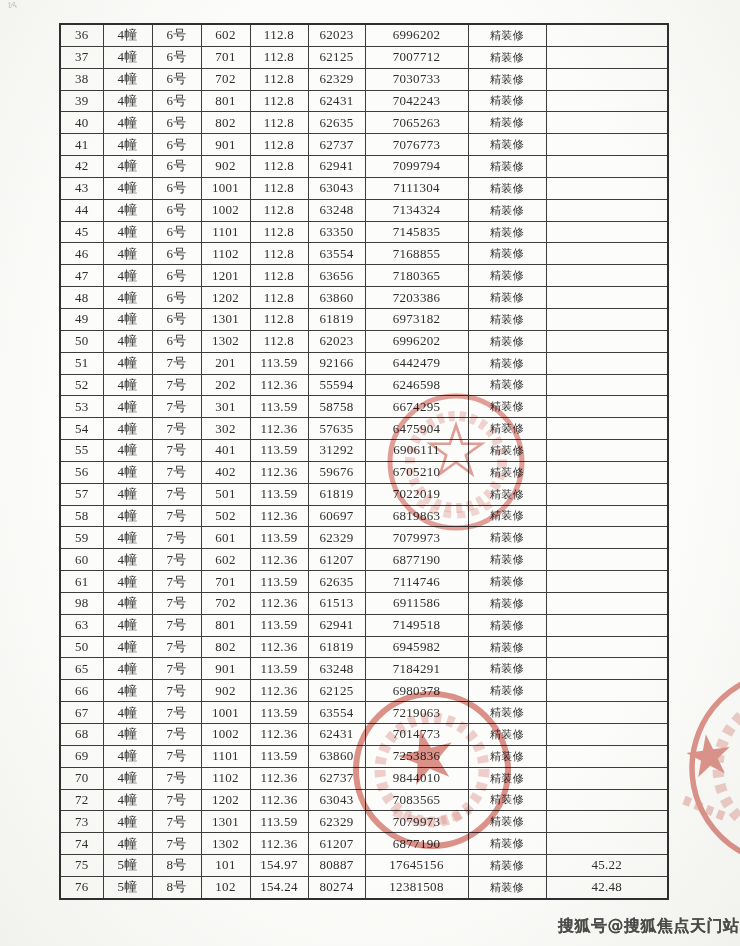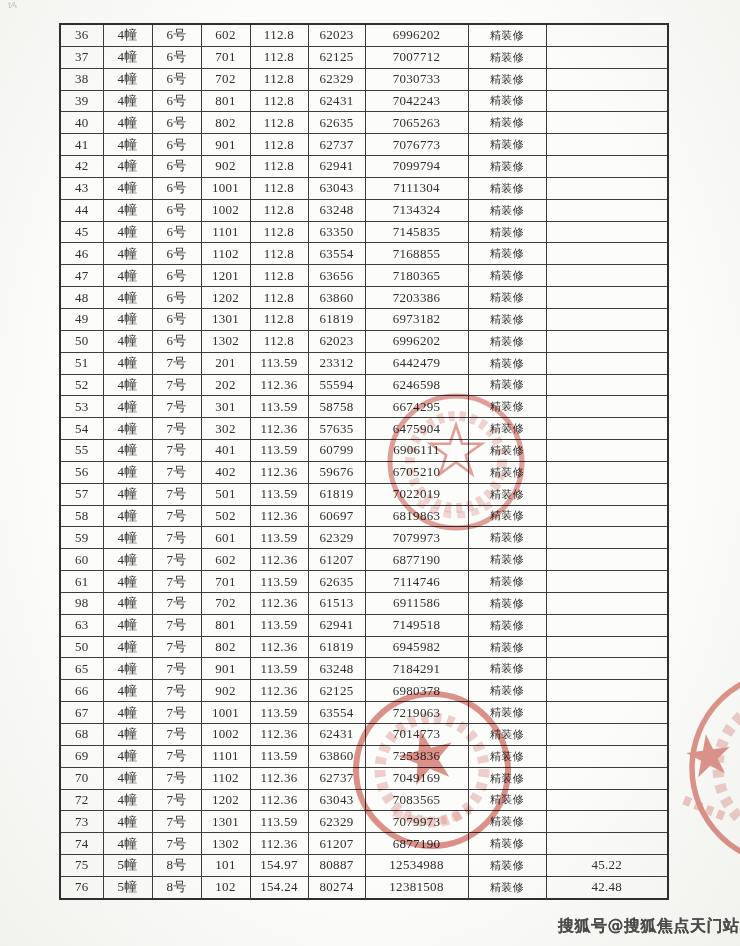--- a/index.html
+++ b/index.html
@@ -227,21 +227,21 @@
           <td>6996202</td>
           <td class="deco">精装修</td>
           <td></td>
         </tr>
         <tr>
           <td>51</td>
           <td>4幢</td>
           <td>7号</td>
           <td>201</td>
           <td>113.59</td>
-          <td>23312</td>
+          <td>92166</td>
           <td>6442479</td>
           <td class="deco">精装修</td>
           <td></td>
         </tr>
         <tr>
           <td>52</td>
           <td>4幢</td>
           <td>7号</td>
           <td>202</td>
           <td>112.36</td>
@@ -271,21 +271,21 @@
           <td>6475904</td>
           <td class="deco">精装修</td>
           <td></td>
         </tr>
         <tr>
           <td>55</td>
           <td>4幢</td>
           <td>7号</td>
           <td>401</td>
           <td>113.59</td>
-          <td>60799</td>
+          <td>31292</td>
           <td>6906111</td>
           <td class="deco">精装修</td>
           <td></td>
         </tr>
         <tr>
           <td>56</td>
           <td>4幢</td>
           <td>7号</td>
           <td>402</td>
           <td>112.36</td>
@@ -437,21 +437,21 @@
           <td class="deco">精装修</td>
           <td></td>
         </tr>
         <tr>
           <td>70</td>
           <td>4幢</td>
           <td>7号</td>
           <td>1102</td>
           <td>112.36</td>
           <td>62737</td>
-          <td>7049169</td>
+          <td>9844010</td>
           <td class="deco">精装修</td>
           <td></td>
         </tr>
         <tr>
           <td>72</td>
           <td>4幢</td>
           <td>7号</td>
           <td>1202</td>
           <td>112.36</td>
           <td>63043</td>
@@ -481,21 +481,21 @@
           <td class="deco">精装修</td>
           <td></td>
         </tr>
         <tr>
           <td>75</td>
           <td>5幢</td>
           <td>8号</td>
           <td>101</td>
           <td>154.97</td>
           <td>80887</td>
-          <td>12534988</td>
+          <td>17645156</td>
           <td class="deco">精装修</td>
           <td>45.22</td>
         </tr>
         <tr>
           <td>76</td>
           <td>5幢</td>
           <td>8号</td>
           <td>102</td>
           <td>154.24</td>
           <td>80274</td>

